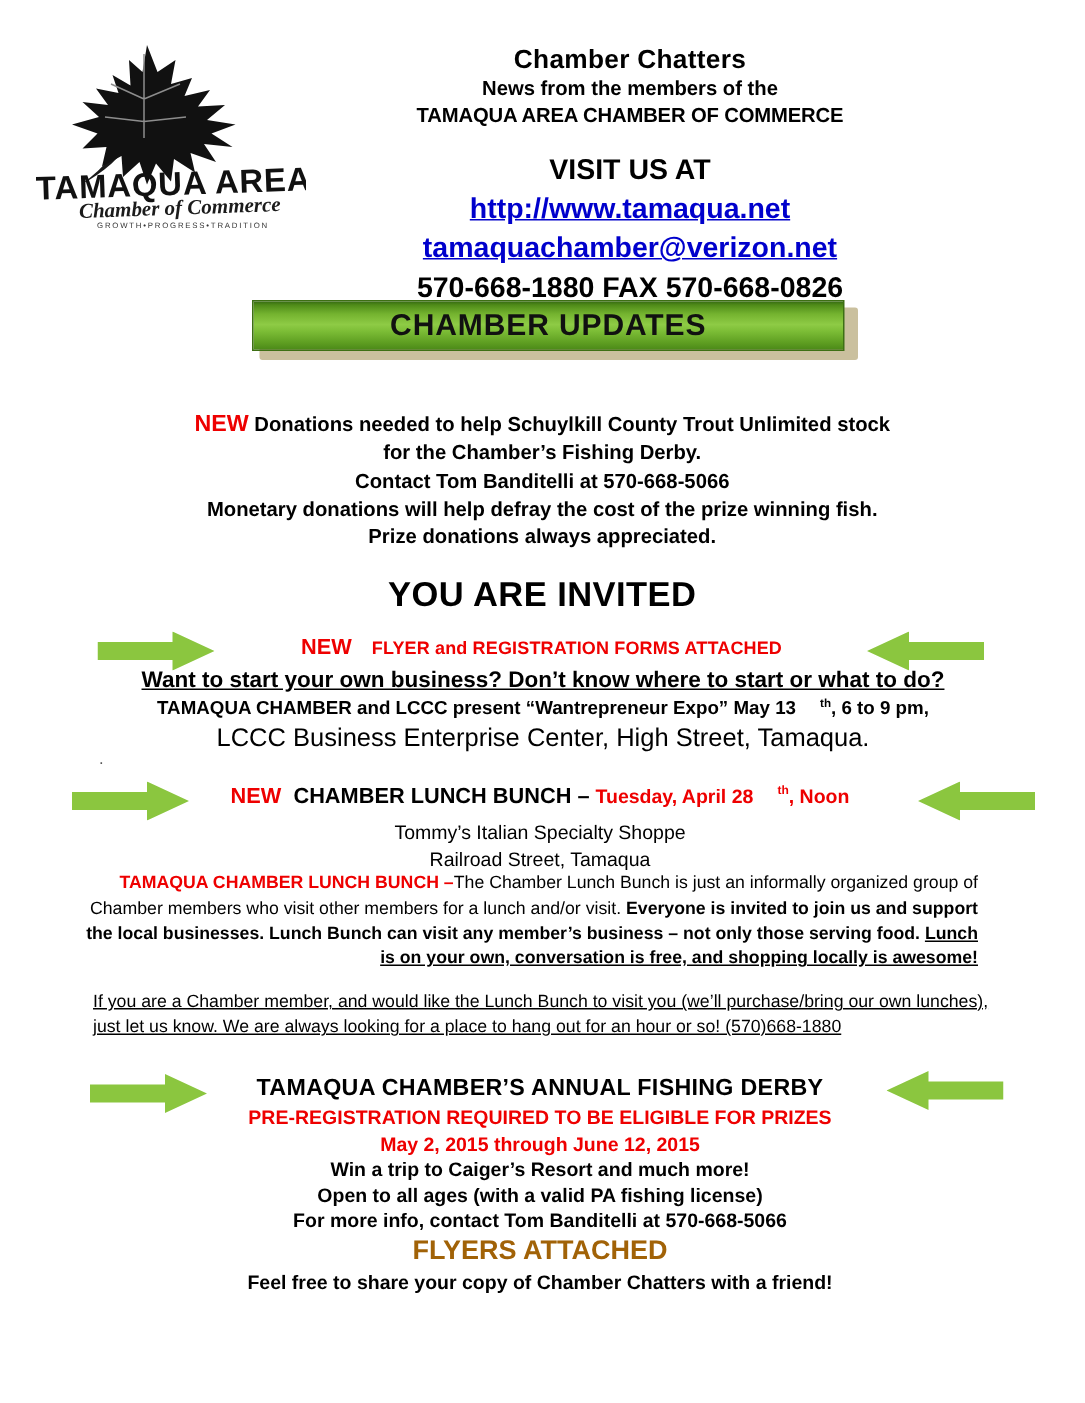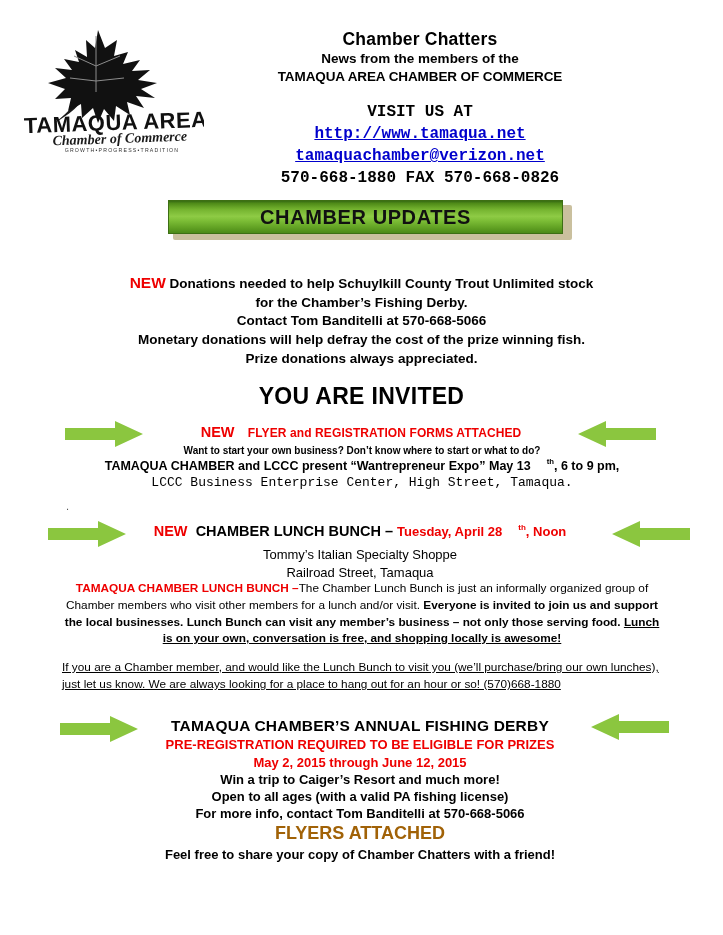--- a/index.html
+++ b/index.html
@@ -56,24 +56,23 @@
     line-height: 1.32;
   }
   .title-org {
     font-size: 13.5px;
     font-weight: bold;
     line-height: 1.32;
     letter-spacing: -.1px;
   }
   .visit-block {
     margin-top: 15px;
-    font-size: 16px;
+    font-size: 19px;
     font-weight: bold;
     line-height: 1.38;
-    font-family: Liberation Mono, monospace;
   }
   .link {
     color: #0000cc;
     text-decoration: underline;
     font-weight: bold;
     text-align: right;
   }
 
   
   .banner-wrap {
@@ -166,25 +165,26 @@
     letter-spacing: .1px;
   }
 
   .wantrepreneur {
     left: 42px;
     top: 444px;
     width: 640px;
     line-height: 1.35;
   }
   .wp-q {
-    font-size: 10px;
-    font-weight: bold;
+    font-size: 15px;
+    font-weight: bold;
+    text-decoration: underline;
   }
   .wp-l2 { font-size: 12.5px; font-weight: bold; }
-  .wp-l3 { font-size: 13px; font-family: Liberation Mono, monospace; }
+  .wp-l3 { font-size: 17px; }
   sup { font-size: .62em; vertical-align: super; line-height: 0; padding-left: 16px; }
 
   .stray-dot {
     position: absolute;
     left: 66px;
     top: 500px;
     font-size: 11px;
     color: #555;
   }
 
@@ -199,26 +199,26 @@
   }
   .lunch-sub {
     left: 100px;
     top: 546px;
     width: 520px;
     font-size: 13px;
     line-height: 1.42;
   }
   .lunch-para {
     position: absolute;
-    left: 62px;
+    left: 52px;
     top: 580px;
     width: 600px;
     font-size: 11.8px;
     line-height: 1.42;
-    text-align: center;
+    text-align: right;
   }
   .lunch-para .lbhead {
     color: #ee0000;
     font-weight: bold;
   }
   .lunch-para2 {
     position: absolute;
     left: 62px;
     top: 659px;
     width: 614px;

